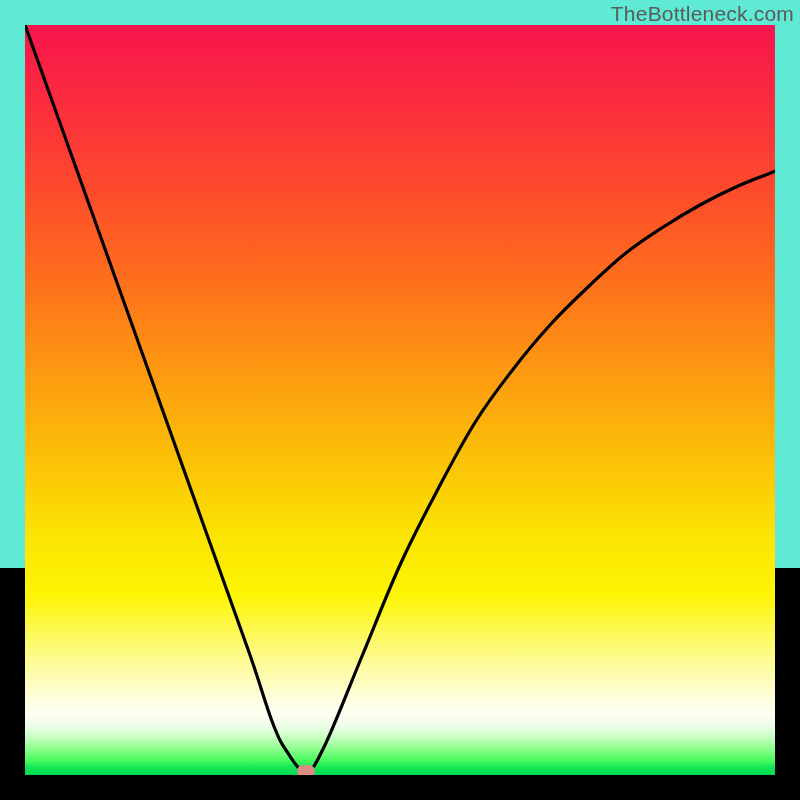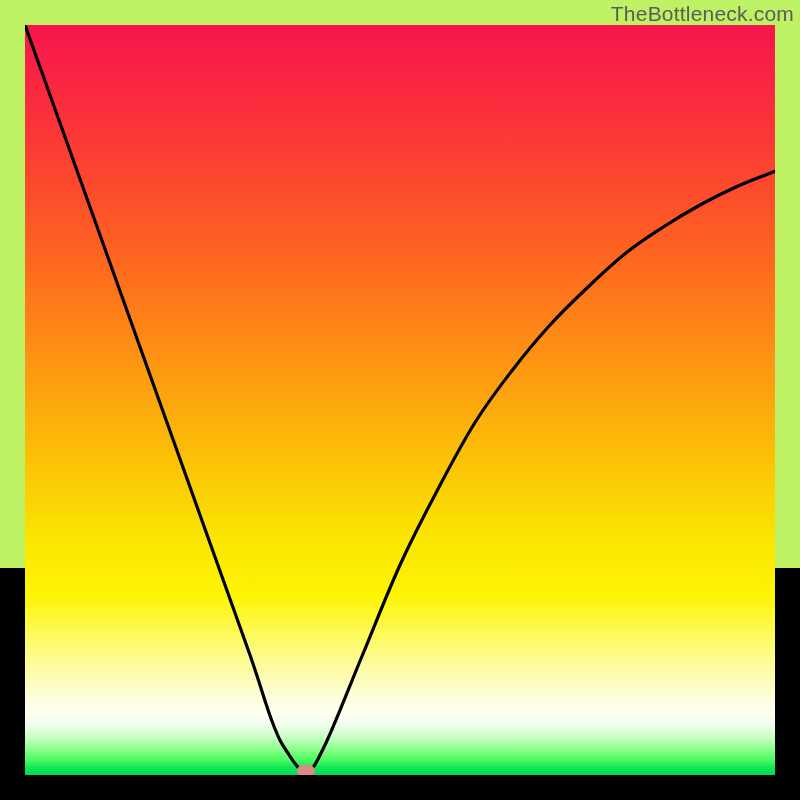--- a/index.html
+++ b/index.html
@@ -1,21 +1,21 @@
 <!DOCTYPE html>
 <html><head>
 <meta charset="utf-8">
 <style>
   * { margin: 0; padding: 0; box-sizing: border-box; }
   html, body { width: 800px; height: 800px; overflow: hidden; background: #000; font-family: Arial, Helvetica, sans-serif; }
   .frame {
     position: absolute;
     top: 0; left: 0;
     width: 800px; height: 568px;
-    background: #bef264;
+    background: #5eead4;
   }
   .plot {
     position: absolute;
     
     top: 25px; left: 25px;
     width: 750px; height: 750px;
     overflow: hidden;
   }
   .gradient {
     position: absolute;

